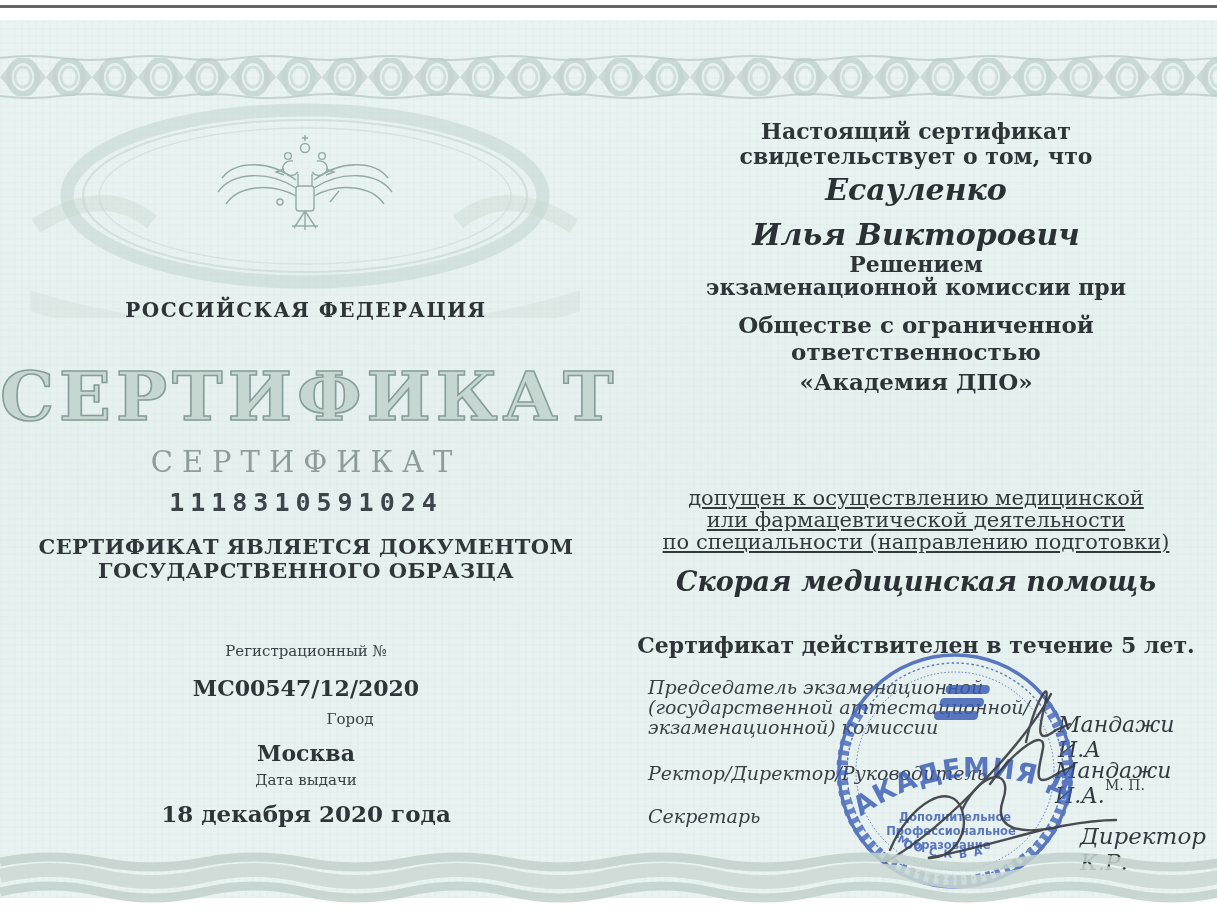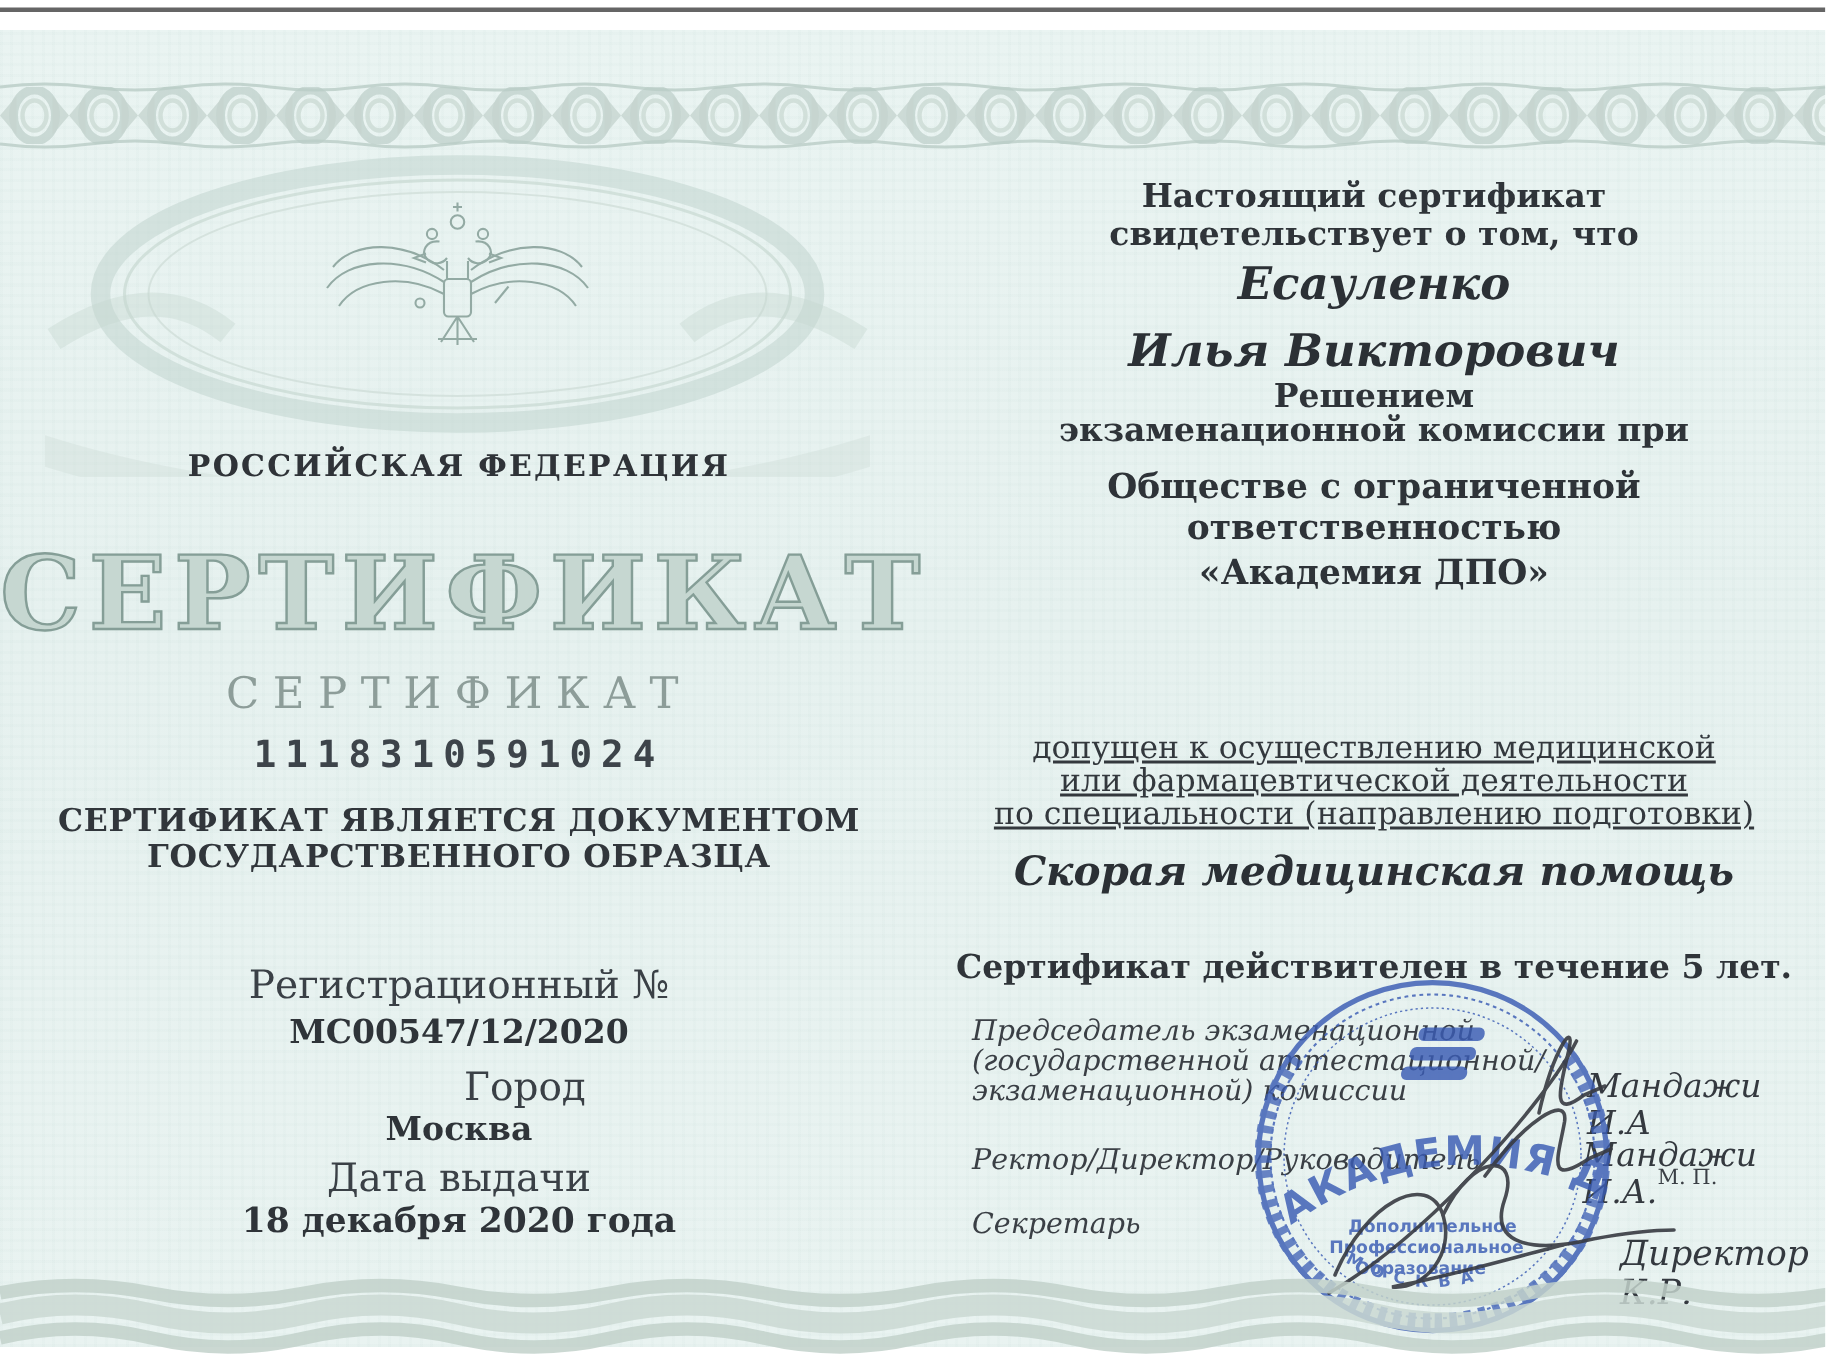--- a/index.html
+++ b/index.html
@@ -14,21 +14,21 @@
   .abs{position:absolute;}
   .lcol{position:absolute;left:0;width:612px;text-align:center;}
   .rcol{position:absolute;left:620px;width:592px;text-align:center;}
   .country{font-size:20px;font-weight:bold;letter-spacing:1.5px;color:#2f3338;}
   .big-title{font-size:68px;font-weight:bold;letter-spacing:5px;color:#c6d7d1;
      -webkit-text-stroke:1.6px #859e97;text-shadow:0 0 1px #9db3ac;}
   .spec{font-size:29px;letter-spacing:9px;color:#8d9d99;font-weight:500;}
   .blank-num{font-family:"DejaVu Sans Mono","Liberation Mono",monospace;
      font-size:25px;font-weight:bold;letter-spacing:6px;color:#3d444a;}
   .statedoc{font-size:21px;font-weight:bold;letter-spacing:.5px;color:#31363b;}
-  .fld-label{font-size:26px;color:#3a4046;}
+  .fld-label{font-size:15px;color:#3a4046;}
   .fld-value{font-size:22px;font-weight:bold;color:#2f3439;}
   .r-intro{font-size:22px;font-weight:600;color:#2f3439;}
   .r-name{font-size:30px;font-weight:bold;font-style:italic;color:#2b3035;}
   .r-bold{font-size:23px;font-weight:bold;color:#2e3338;}
   .r-italic{font-size:23px;font-style:italic;color:#33383d;}
   .r-plain{font-size:21px;color:#33383d;text-decoration:underline;}
   .r-spec{font-size:27px;font-weight:bold;font-style:italic;color:#2b3035;}
   .r-valid{font-size:22px;font-weight:600;color:#2f3439;}
   .sig-label{position:absolute;left:648px;font-size:19px;font-style:italic;color:#3a3f45;text-align:left;}
   .sig-name{position:absolute;font-size:22px;font-style:italic;color:#34393f;text-align:left;}

